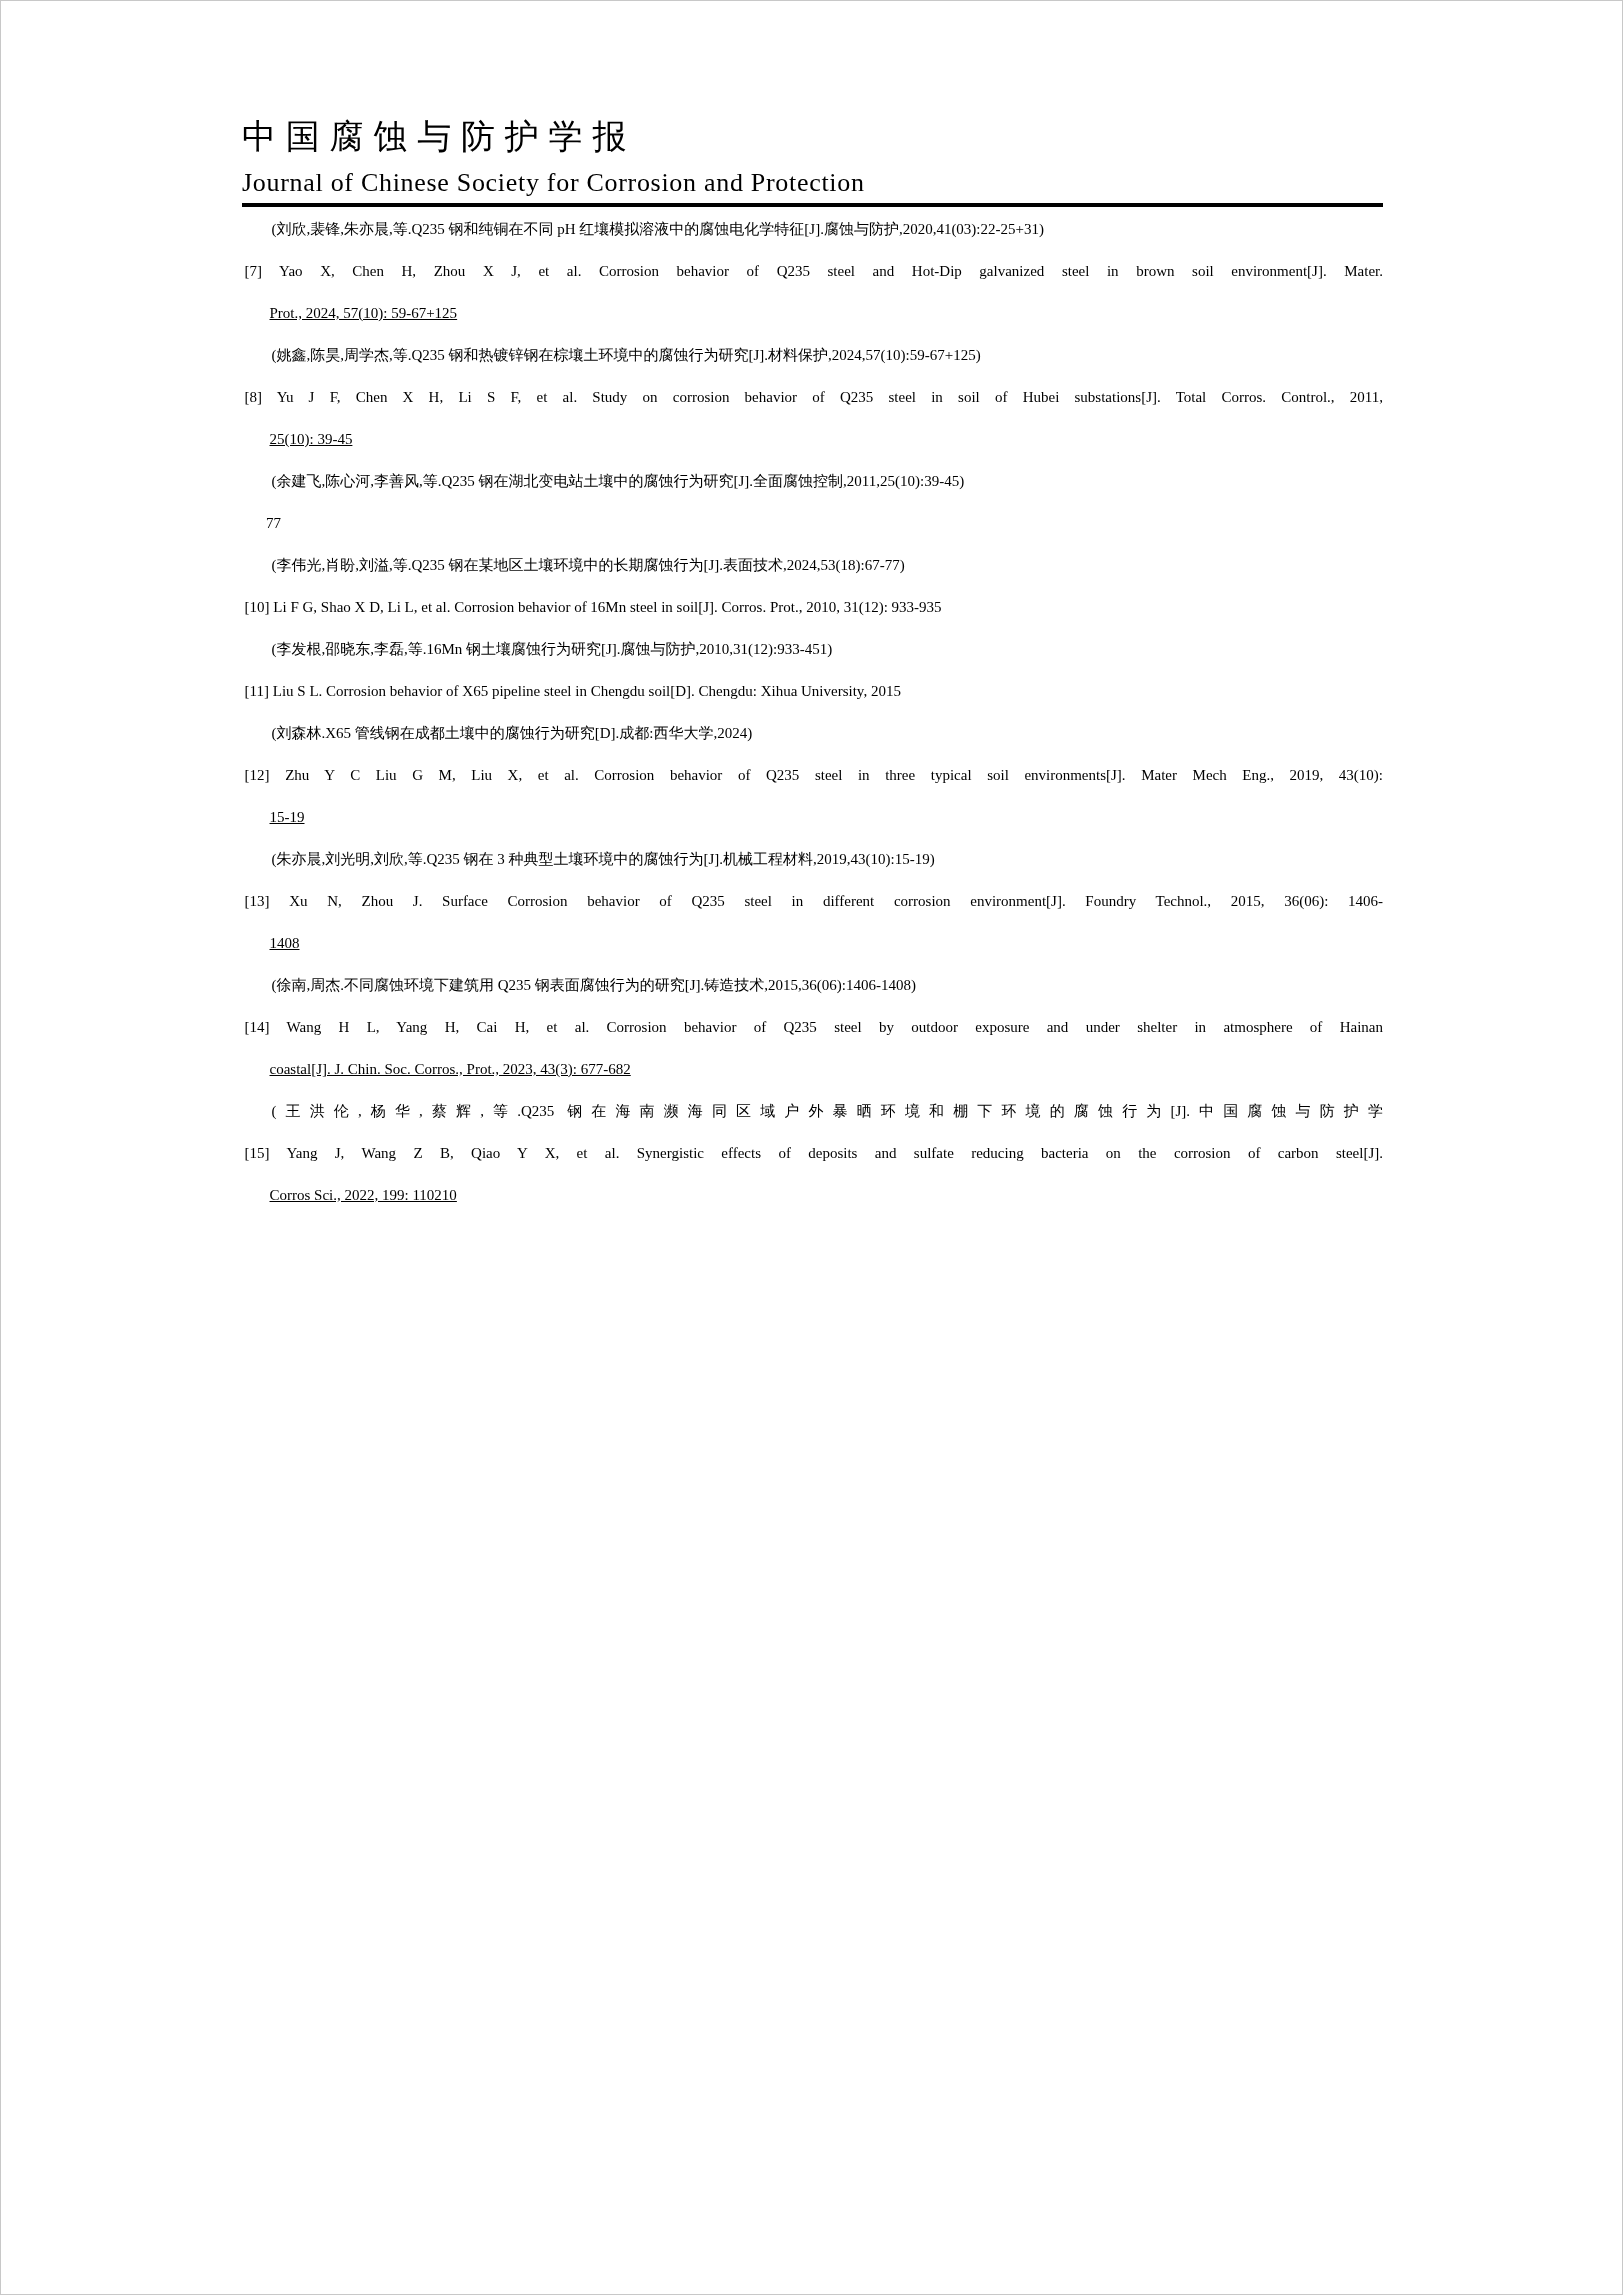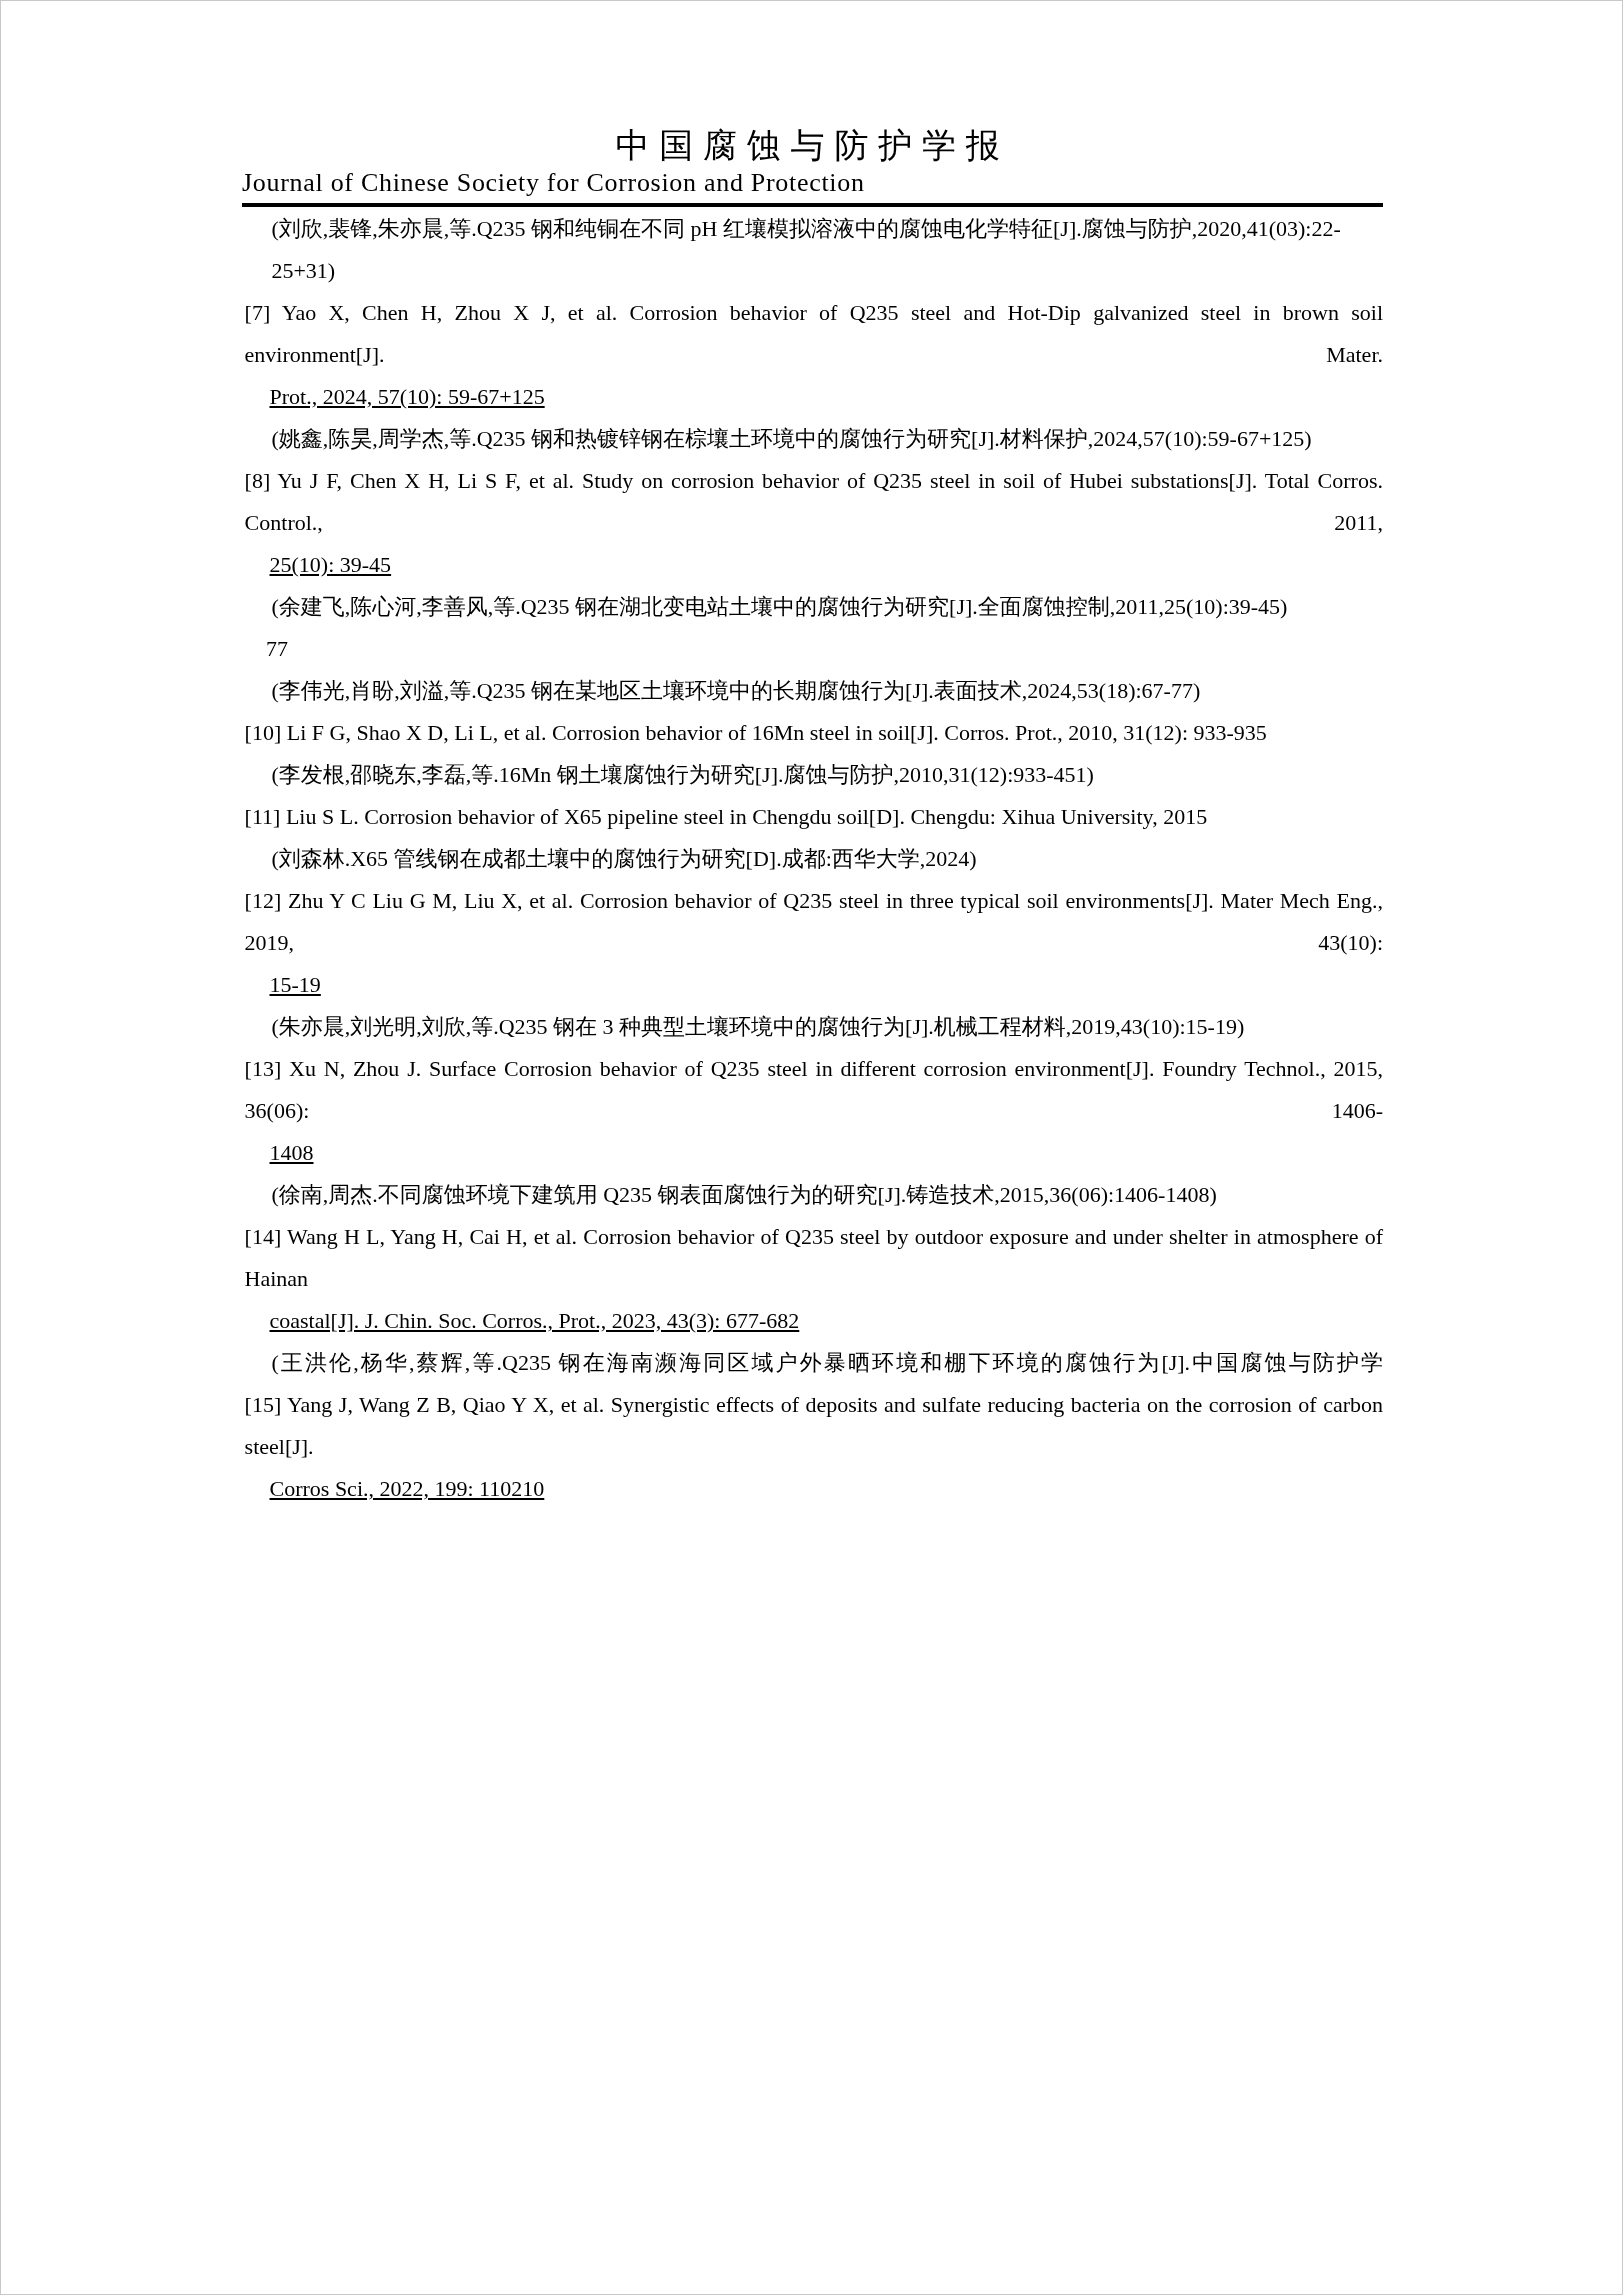--- a/index.html
+++ b/index.html
@@ -11,43 +11,42 @@
     border:0.7px solid #c8c8c8;
     font-family:"Liberation Serif","DejaVu Serif",serif;
     color:#000;
     overflow:hidden;
   }
   .journal-title-zh{
     position:absolute;
     top:116px;left:241px;width:1141px;
     font-size:34px;line-height:39px;
     letter-spacing:9.8px;
-    text-align:center;
+    text-align:left;
     white-space:nowrap;
     font-weight:400;
-    margin-top:9px;
   }
   .journal-title-en{
     position:absolute;
     top:166px;left:241px;width:1141px;
     font-size:26px;line-height:31px;
     letter-spacing:0.7px;
     text-align:left;
     white-space:nowrap;
     font-weight:400;
   }
   .header-divider{
     position:absolute;
     top:202px;left:241px;width:1141px;height:3.9px;
     background:#000;
   }
   .refs{
     position:absolute;
     top:207px;left:241px;width:1141px;
-    font-size:22px;
+    font-size:15px;
     line-height:42px;
     box-sizing:border-box;
   }
   .ln{
     box-sizing:border-box;
     width:100%;
     white-space:normal;
   }
   .ref{padding-left:2.6px;}
   .flush{padding-left:3.9px;margin-left:20px;}

